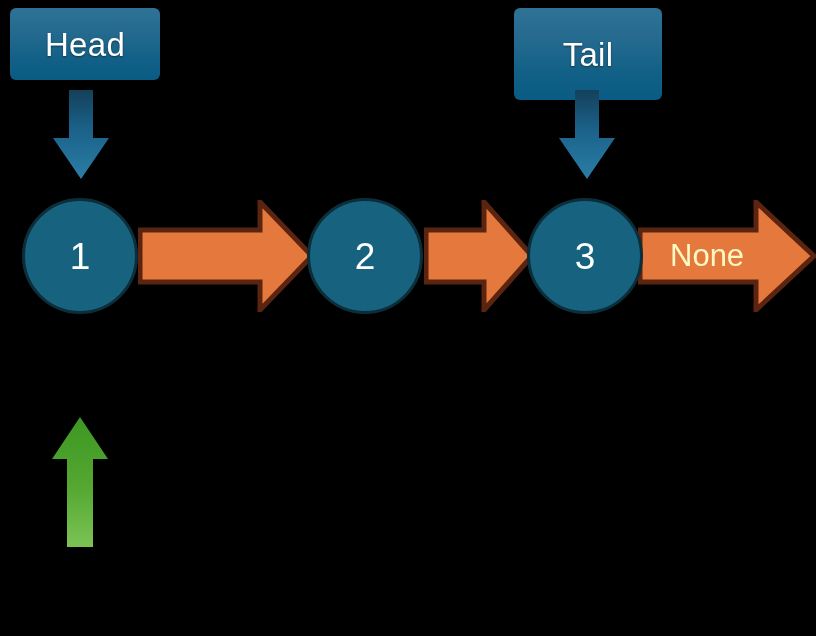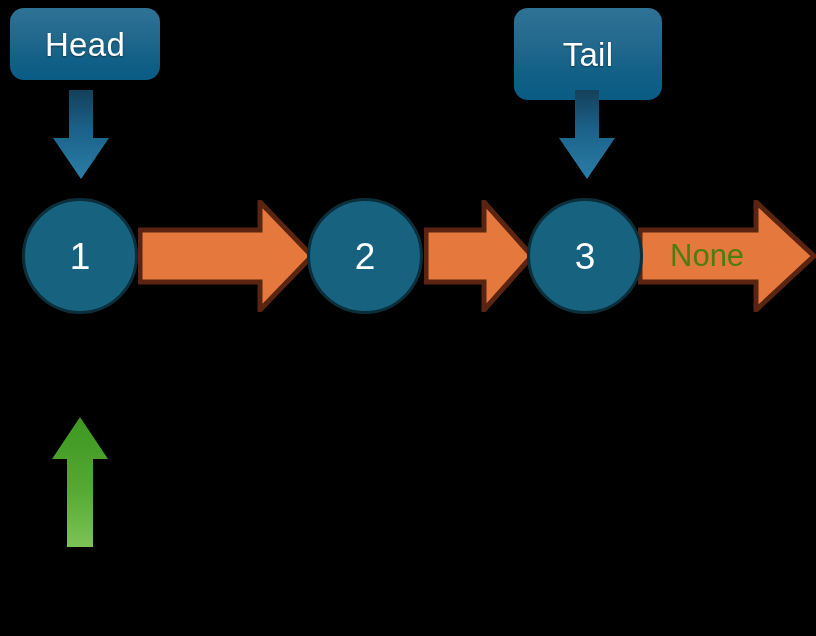--- a/index.html
+++ b/index.html
@@ -12,21 +12,21 @@
     width: 816px;
     height: 636px;
     background: #000000;
     overflow: hidden;
     font-family: "Liberation Sans", sans-serif;
   }
 
   
   .ptr-box {
     position: absolute;
-    border-radius: 14px;
+    border-radius: 6px;
     background: linear-gradient(to bottom, #2f7296 0%, #246a8e 35%, #105f86 75%, #0a5c85 100%);
     box-shadow: 0 2px 5px rgba(0,0,0,0.85);
     display: flex;
     align-items: center;
     justify-content: center;
   }
   .ptr-box-label {
     color: #ffffff;
     font-size: 33px;
     font-weight: normal;
@@ -63,21 +63,21 @@
   #node-1 { left: 22px;  top: 198px; }
   #node-2 { left: 307px; top: 198px; }
   #node-3 { left: 527px; top: 198px; }
 
   
   .link-arrow {
     position: absolute;
   }
   .link-arrow-label {
     position: absolute;
-    color: #4d7c0f;
+    color: #fef9c3;
     font-size: 31px;
     line-height: 1;
     white-space: nowrap;
     text-align: center;
   }
 
   
   #green-arrow { position: absolute; left: 48px; top: 414px; }
 </style>
 </head>

